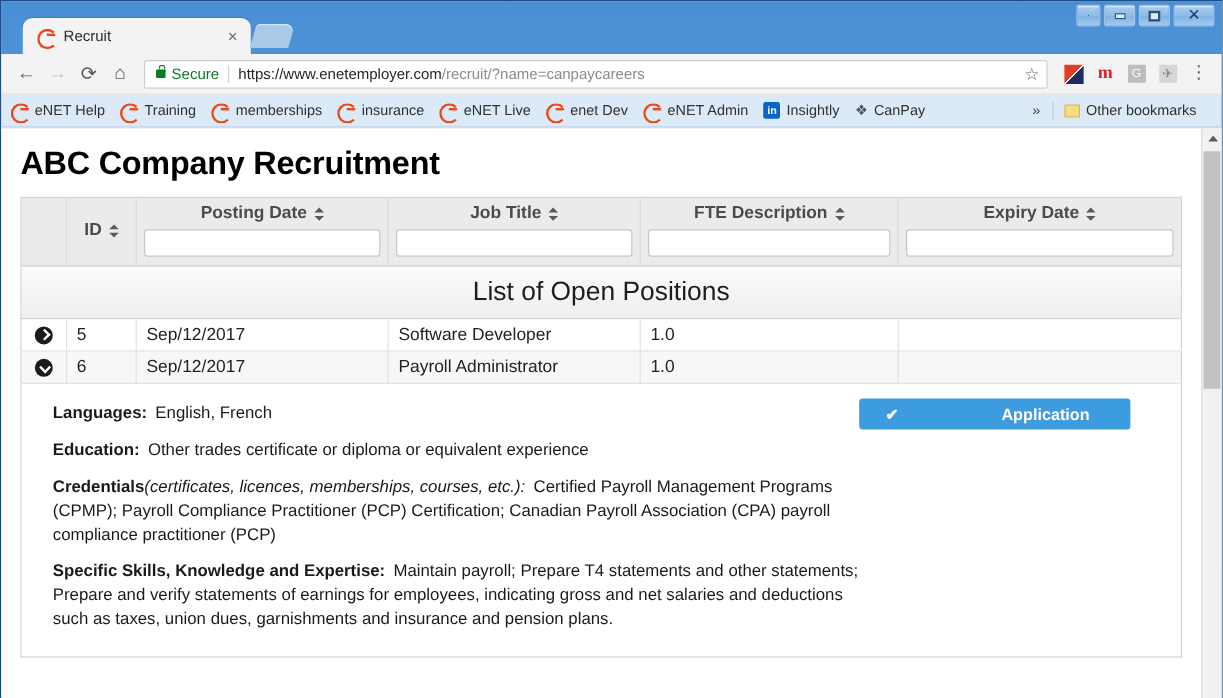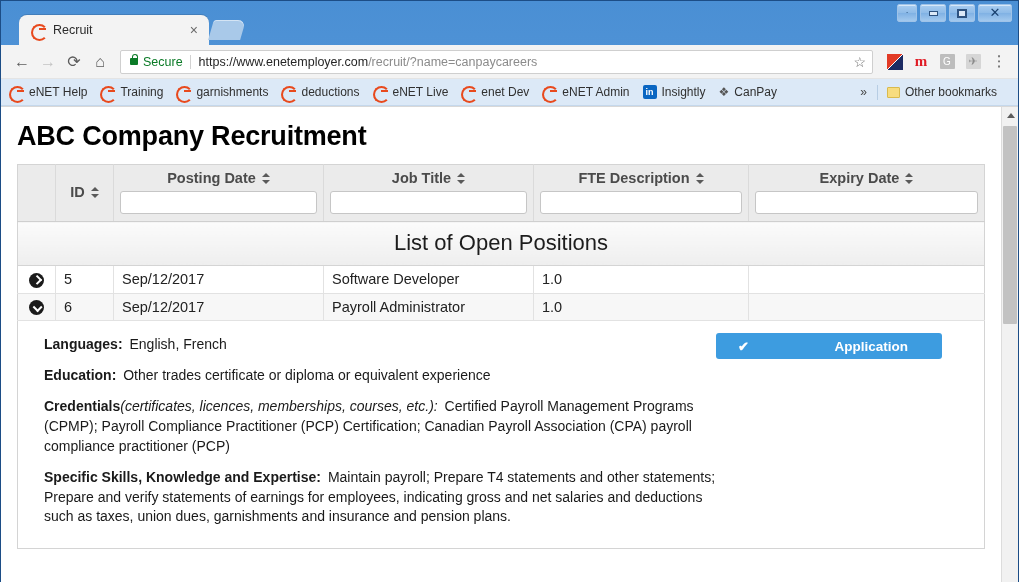--- a/index.html
+++ b/index.html
@@ -418,25 +418,25 @@
     <div class="bm">
         <span class="enet-ico"></span>
         <span class="lbl">eNET Help</span>
       </div>
     <div class="bm">
         <span class="enet-ico"></span>
         <span class="lbl">Training</span>
       </div>
     <div class="bm">
         <span class="enet-ico"></span>
-        <span class="lbl">garnishments</span>
-      </div>
-    <div class="bm">
-        <span class="enet-ico"></span>
-        <span class="lbl">deductions</span>
+        <span class="lbl">memberships</span>
+      </div>
+    <div class="bm">
+        <span class="enet-ico"></span>
+        <span class="lbl">insurance</span>
       </div>
     <div class="bm">
         <span class="enet-ico"></span>
         <span class="lbl">eNET Live</span>
       </div>
     <div class="bm">
         <span class="enet-ico"></span>
         <span class="lbl">enet Dev</span>
       </div>
     <div class="bm">

